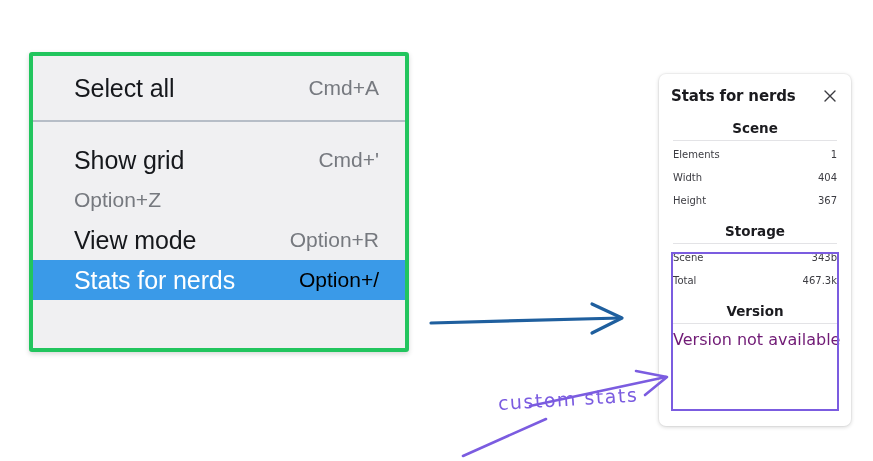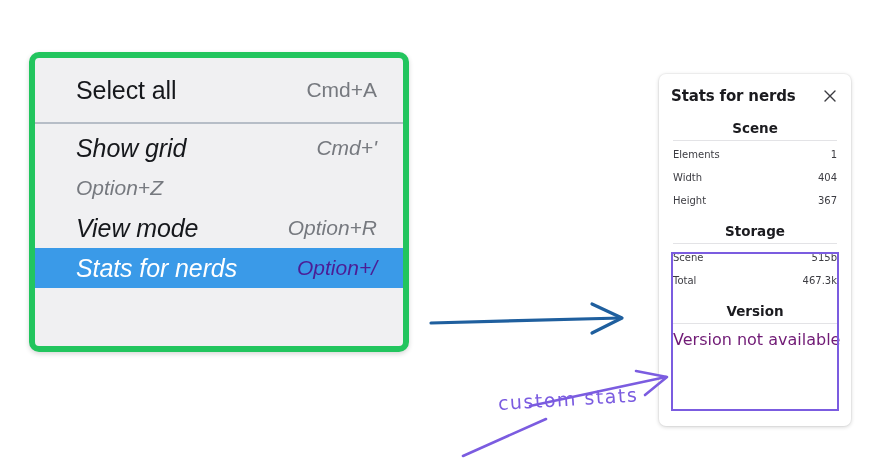--- a/index.html
+++ b/index.html
@@ -17,31 +17,31 @@
   }
 
   
   #context-menu {
     position: absolute;
     left: 29px;
     top: 52px;
     width: 380px;
     height: 300px;
     background: #f0f0f2;
-    border: 6px solid #22c55e;
-    border-radius: 10px;
+    border: 4px solid #22c55e;
+    border-radius: 3px;
     box-shadow: 0 2px 5px rgba(0,0,0,0.16);
     box-sizing: border-box;
     overflow: hidden;
   }
   .menu-group {
     padding: 9px 0 8px 0;
   }
   .menu-group.group-top { padding: 12px 0 12px 0; }
-  .menu-group.group-bottom { padding: 4px 0 14px 0; font-style: italic; }
+  .menu-group.group-bottom { padding: 18px 0 14px 0; }
 
   .menu-divider {
     height: 2px;
     background: #b6bdc7;
     width: 100%;
   }
 
   .menu-item {
     display: flex;
     align-items: center;
@@ -59,21 +59,21 @@
     color: #16181c;
     letter-spacing: -0.1px;
     white-space: nowrap;
   }
   .menu-shortcut {
     font-size: 21px;
     color: #76797f;
     white-space: nowrap;
   }
   .menu-item.selected .menu-label { color: #ffffff; }
-  .menu-item.selected .menu-shortcut { color: #4c1d95; }
+  .menu-item.selected .menu-shortcut { color: #000000; }
 
   
   #stats-panel {
     position: absolute;
     left: 659px;
     top: 74px;
     width: 192px;
     height: 352px;
     background: #ffffff;
     border-radius: 7px;
@@ -224,21 +224,21 @@
   </div>
   <div class="stat-row">
     <span class="stat-key">Height</span>
     <span class="stat-val">367</span>
   </div>
 
   <div class="section-title">Storage</div>
   <div class="section-rule"></div>
   <div class="stat-row">
     <span class="stat-key">Scene</span>
-    <span class="stat-val">515b</span>
+    <span class="stat-val">343b</span>
   </div>
   <div class="stat-row">
     <span class="stat-key">Total</span>
     <span class="stat-val">467.3k</span>
   </div>
 
   <div class="section-title">Version</div>
   <div class="section-rule"></div>
   <div class="stat-single">Version not available</div>
 </div>

